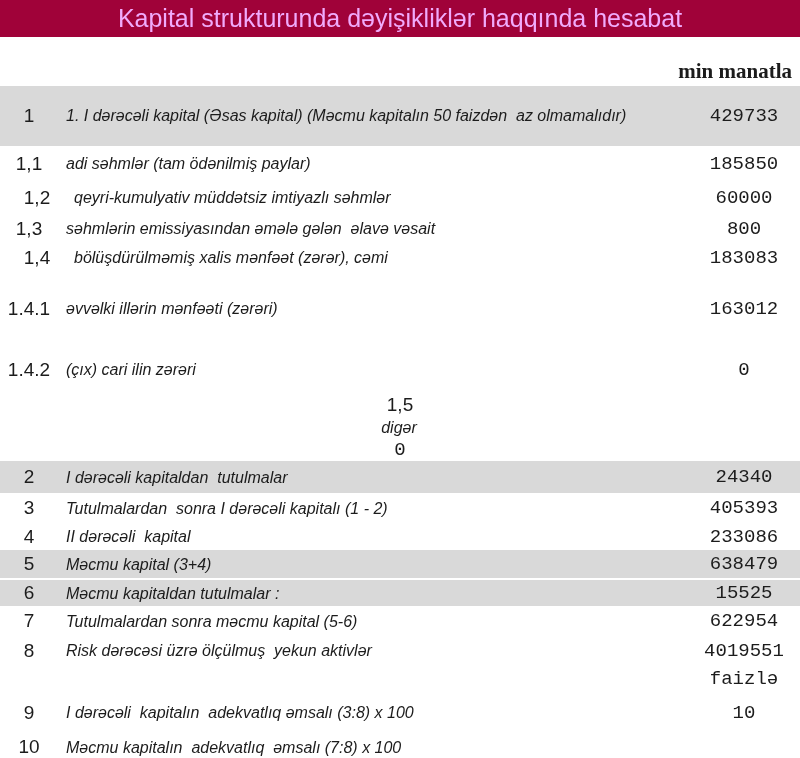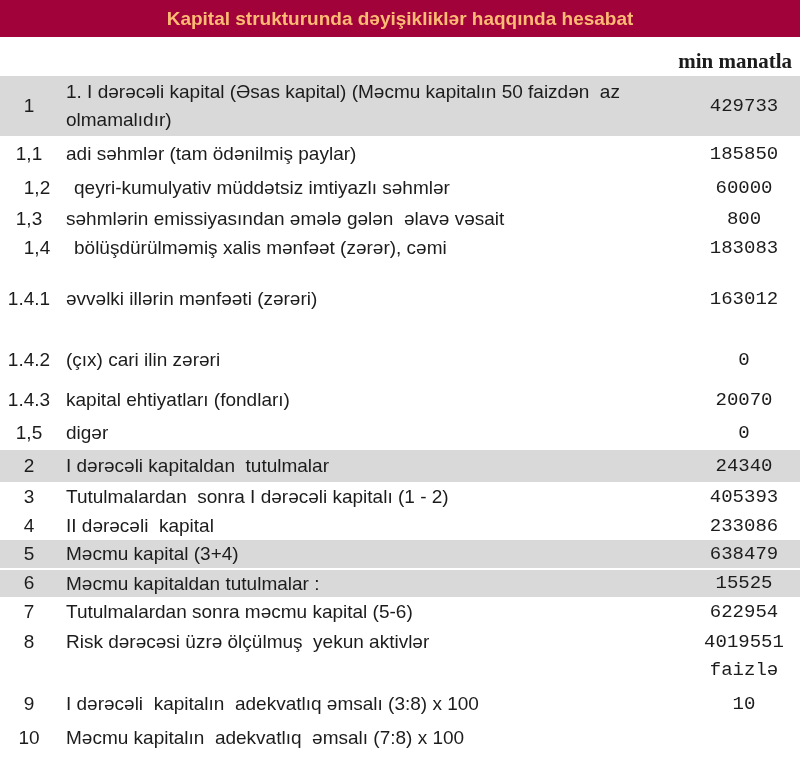--- a/index.html
+++ b/index.html
@@ -10,26 +10,26 @@
     color: #1c1c1c;
     overflow: hidden;
   }
   .title-bar {
     height: 37px;
     background: #a00239;
     display: flex; align-items: center; justify-content: center;
   }
   .title-bar h1 {
     margin: 0;
-    color: #fdba74;
-    font-size: 19px;
-    font-weight: bold;
+    color: #f0abfc;
+    font-size: 25px;
+    font-weight: normal;
   }
   .subtitle-row {
-    height: 39px;
+    height: 49px;
     display: flex; align-items: flex-end; justify-content: flex-end;
     box-sizing: border-box;
     padding: 0 8px 4px 0;
   }
   .subtitle-row span {
     font-family: "Liberation Serif", serif;
     font-weight: bold;
     font-size: 21px;
     line-height: 1;
   }
@@ -41,24 +41,25 @@
   }
   .row.shaded { background: #d9d9d9; }
   .row.shaded + .row.shaded { border-top: 2px solid #ffffff; }
   .cell-num {
     width: 58px; flex: none;
     text-align: center;
     font-size: 19px;
   }
   .cell-label {
     flex: 1;
-    font-size: 19px;
+    font-size: 16px;
     padding: 0 10px 0 8px;
     white-space: pre-wrap;
     line-height: 1.45;
+    font-style: italic;
   }
   .cell-value {
     width: 112px; flex: none;
     text-align: center;
     font-size: 19px;
     font-family: Liberation Mono, monospace;
   }
 </style>
 </head>
 <body>
@@ -107,27 +108,22 @@
     <div class="cell-label">əvvəlki illərin mənfəəti (zərəri)</div>
     <div class="cell-value">163012</div>
   </div>
 
   <div class="row" style="min-height: 48px;">
     <div class="cell-num">1.4.2</div>
     <div class="cell-label">(çıx) cari ilin zərəri</div>
     <div class="cell-value">0</div>
   </div>
 
-  <div class="row" style="min-height: 32px;">
-    <div class="cell-num">1.4.3</div>
-    <div class="cell-label">kapital ehtiyatları (fondları)</div>
-    <div class="cell-value">20070</div>
-  </div>
 
-  <div class="row" style="min-height: 34px;">
+  <div class="row" style="min-height: 34px; flex-direction: column;">
     <div class="cell-num">1,5</div>
     <div class="cell-label">digər</div>
     <div class="cell-value">0</div>
   </div>
 
   <div class="row shaded" style="min-height: 32px;">
     <div class="cell-num">2</div>
     <div class="cell-label">I dərəcəli kapitaldan  tutulmalar</div>
     <div class="cell-value">24340</div>
   </div>

